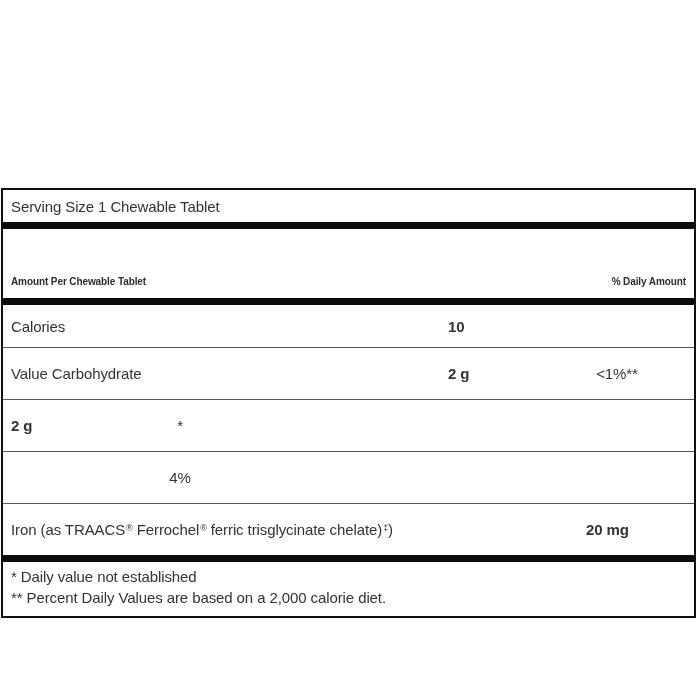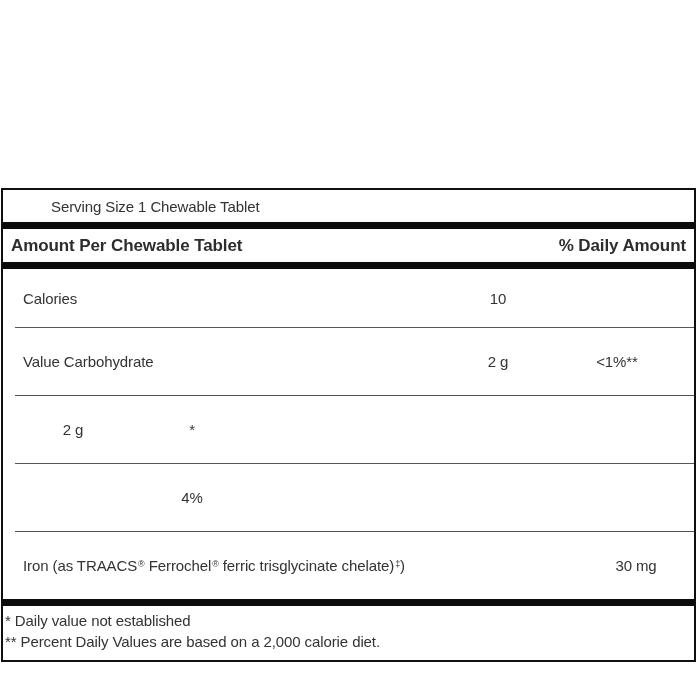--- a/index.html
+++ b/index.html
@@ -24,63 +24,62 @@
     border: 2px solid #0f0f0f;
     background: #ffffff;
   }
   .serving {
     height: 32px;
     display: flex;
     align-items: center;
     padding: 0 8px;
     font-size: 15px;
     letter-spacing: -0.1px;
-    margin-left: 40px;
   }
   .thick-bar {
     height: 7px;
     background: #0c0c0c;
   }
   .hdr {
     height: 33px;
     display: flex;
     align-items: center;
     justify-content: space-between;
     padding: 0 8px;
-    font-size: 17px;
+    font-size: 10px;
     font-weight: 700;
     color: #2d2d2d;
     letter-spacing: -0.1px;
+    margin-top: 36px;
   }
   .rows .row {
     display: flex;
     align-items: center;
-    padding: 16px 8px;
+    padding: 8px 8px;
     height: 35px;
     font-size: 15px;
     border-bottom: 1.6px solid #565656;
     letter-spacing: -0.1px;
-    margin-left: 12px;
   }
   .rows .row.first { height: 26px; }
   .rows .row.last { border-bottom: none; }
   .row .name { flex: 1; white-space: nowrap; }
   .row.indent .name { padding-left: 20px; }
-  .row .amt { width: 100px; text-align: center; white-space: nowrap; }
+  .row .amt { width: 100px; text-align: left; white-space: nowrap; font-weight: bold; }
   .row .dv { width: 138px; text-align: center; white-space: nowrap; }
   sup.sp {
     font-size: 60%;
     line-height: 0;
     position: relative;
     top: -0.5em;
     vertical-align: baseline;
     margin-left: 1px;
   }
   .footnotes {
-    padding: 5px 8px 8px 2px;
+    padding: 5px 8px 8px 8px;
     font-size: 15px;
     line-height: 20.5px;
     letter-spacing: -0.1px;
   }
 </style>
 </head>
 <body>
 
 <div class="panel">
   <div class="serving">Serving Size 1 Chewable Tablet</div>
@@ -108,21 +107,21 @@
       <div class="row indent">
         <span class="amt">2 g</span>
         <span class="dv">*</span>
       </div>
       <div class="row indent">
         <span class="amt"></span>
         <span class="dv">4%</span>
       </div>
       <div class="row last">
         <span class="name">Iron (as TRAACS<sup class="sp">®</sup> Ferrochel<sup class="sp">®</sup> ferric trisglycinate chelate)<sup class="sp">‡</sup>)</span>
-        <span class="amt">30 mg</span>
+        <span class="amt">20 mg</span>
       </div>
     </div>
 
   <div class="thick-bar"></div>
 
   <div class="footnotes">
     <div>* Daily value not established</div>
     <div>** Percent Daily Values are based on a 2,000 calorie diet.</div>
   </div>
 </div>

